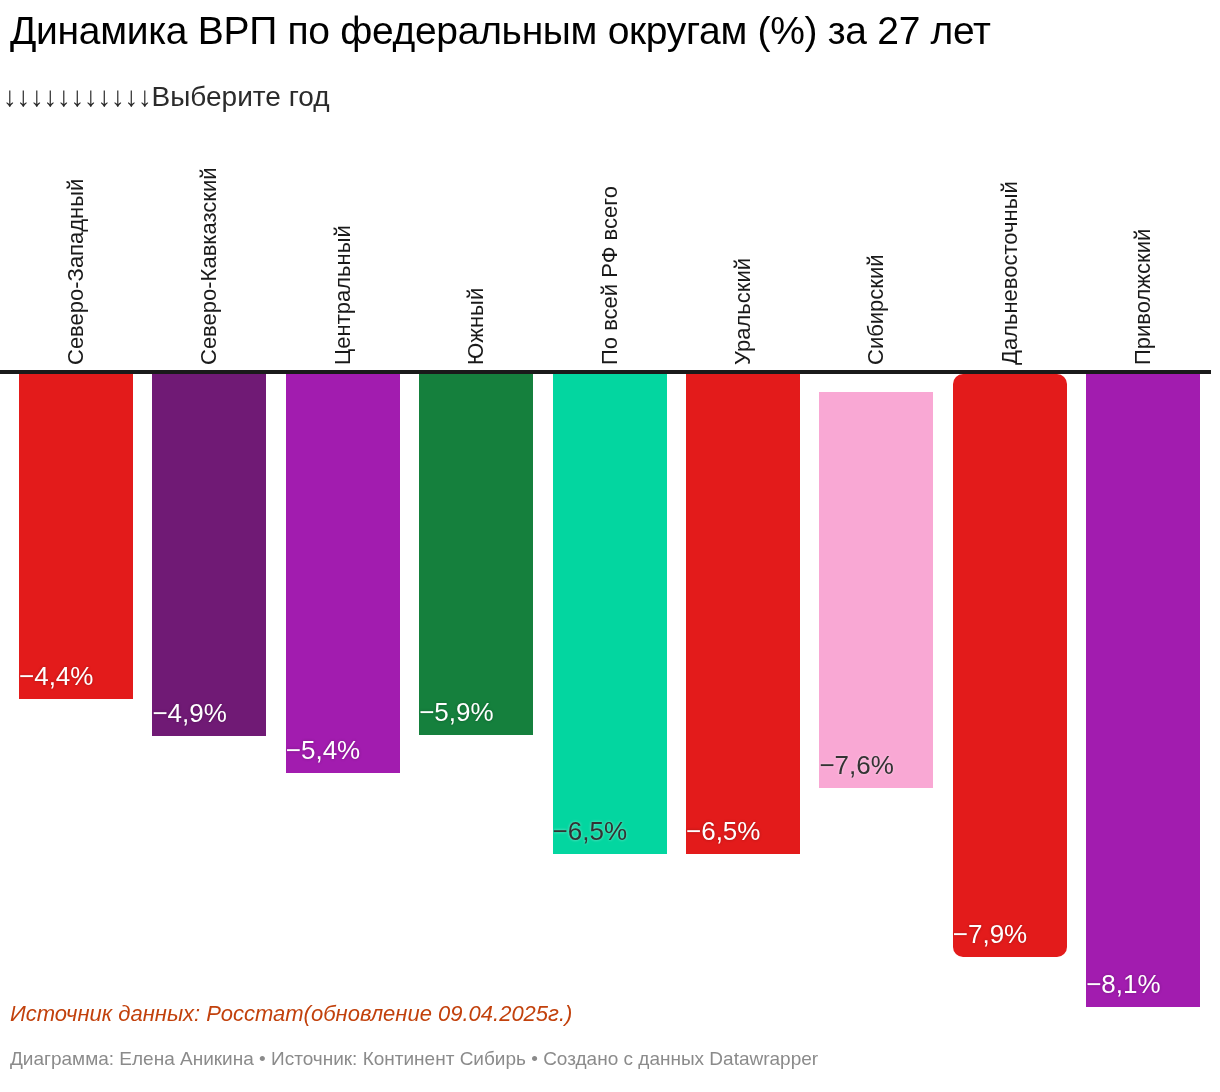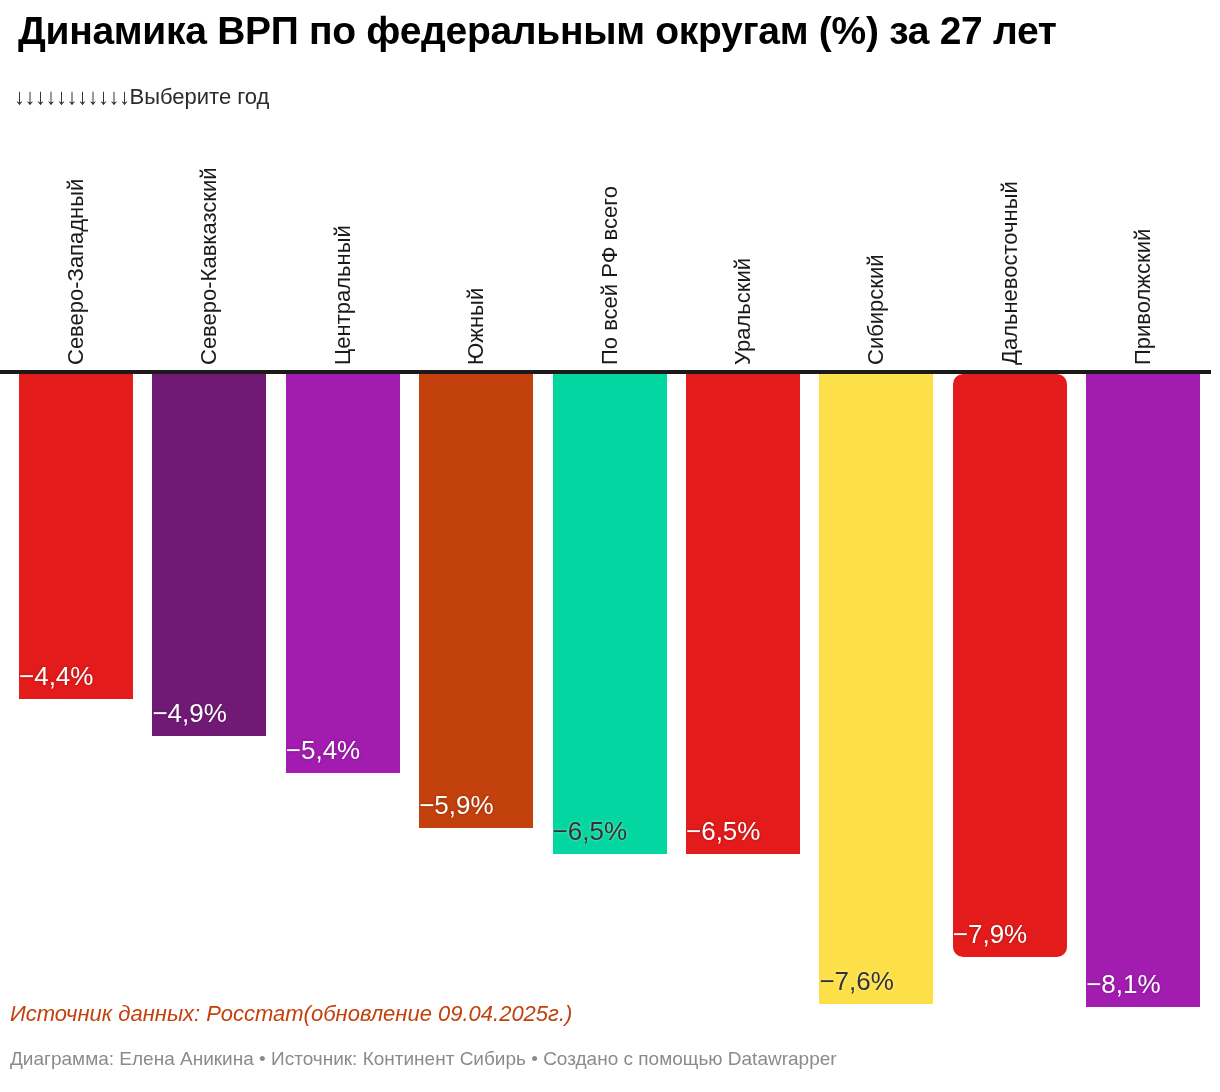--- a/index.html
+++ b/index.html
@@ -19,36 +19,36 @@
 
   #chart-root {
     position: relative;
     width: 1220px;
     height: 1092px;
   }
 
   
   .chart-title {
     position: absolute;
-    left: 18px;
+    left: 10px;
     top: 8px;
     width: 1200px;
     font-size: 39px;
-    font-weight: bold;
+    font-weight: normal;
     line-height: 46px;
     letter-spacing: -0.3px;
     color: #000000;
     white-space: nowrap;
   }
   .chart-subtitle {
     position: absolute;
-    left: 14px;
+    left: 3px;
     top: 83px;
     width: 1200px;
-    font-size: 22px;
+    font-size: 28px;
     line-height: 28px;
     color: #2b2b2b;
     white-space: nowrap;
   }
   .chart-subtitle .arrows {
     letter-spacing: -0.5px;
   }
 
   
   #plot {
@@ -160,53 +160,53 @@
         </div>
       </div>
       <div class="bar-group" style="left: 285.8px; width: 114px;">
         <div class="cat-label" style="position: absolute; left: 57px; top: 245px; transform: rotate(-90deg); transform-origin: left top; margin-left: -11px;">Центральный</div>
         <div class="bar" style="height: 398.52px; background: #a21caf;">
           <div class="bar-value">−5,4%</div>
         </div>
       </div>
       <div class="bar-group" style="left: 419.2px; width: 114px;">
         <div class="cat-label" style="position: absolute; left: 57px; top: 245px; transform: rotate(-90deg); transform-origin: left top; margin-left: -11px;">Южный</div>
-        <div class="bar" style="height: 454px; background: #c2410c;">
+        <div class="bar" style="height: 361px; background: #15803d;">
           <div class="bar-value">−5,9%</div>
         </div>
       </div>
       <div class="bar-group" style="left: 552.6px; width: 114px;">
         <div class="cat-label" style="position: absolute; left: 57px; top: 245px; transform: rotate(-90deg); transform-origin: left top; margin-left: -11px;">По всей РФ всего</div>
         <div class="bar" style="height: 479.7px; background: rgb(3, 214, 160);">
           <div class="bar-value dark">−6,5%</div>
         </div>
       </div>
       <div class="bar-group" style="left: 686px; width: 114px;">
         <div class="cat-label" style="position: absolute; left: 57px; top: 245px; transform: rotate(-90deg); transform-origin: left top; margin-left: -11px;">Уральский</div>
         <div class="bar" style="height: 479.7px; background: rgb(227, 27, 27);">
           <div class="bar-value">−6,5%</div>
         </div>
       </div>
       <div class="bar-group" style="left: 819.4px; width: 114px;">
         <div class="cat-label" style="position: absolute; left: 57px; top: 245px; transform: rotate(-90deg); transform-origin: left top; margin-left: -11px;">Сибирский</div>
-        <div class="bar" style="height: 630px; background: #fde047;">
+        <div class="bar" style="height: 396px; background: #f9a8d4; margin-top: 18px;">
           <div class="bar-value dark">−7,6%</div>
         </div>
       </div>
       <div class="bar-group" style="left: 952.8px; width: 114px;">
         <div class="cat-label" style="position: absolute; left: 57px; top: 245px; transform: rotate(-90deg); transform-origin: left top; margin-left: -11px;">Дальневосточный</div>
         <div class="bar" style="height: 583.02px; background: rgb(227, 27, 27); border-radius: 10px;">
           <div class="bar-value">−7,9%</div>
         </div>
       </div>
       <div class="bar-group" style="left: 1086.2px; width: 114px;">
         <div class="cat-label" style="position: absolute; left: 57px; top: 245px; transform: rotate(-90deg); transform-origin: left top; margin-left: -11px;">Приволжский</div>
         <div class="bar" style="height: 633px; background: #a21caf;">
           <div class="bar-value">−8,1%</div>
         </div>
       </div>
     </div>
 
   <div class="footer-note">Источник данных: Росстат(обновление 09.04.2025г.)</div>
 
-  <div class="footer-credit">Диаграмма: Елена Аникина • Источник: Континент Сибирь • Создано с помощью Datawrapper</div>
+  <div class="footer-credit">Диаграмма: Елена Аникина • Источник: Континент Сибирь • Создано с данных Datawrapper</div>
 
 </div>
 
 </body></html>

